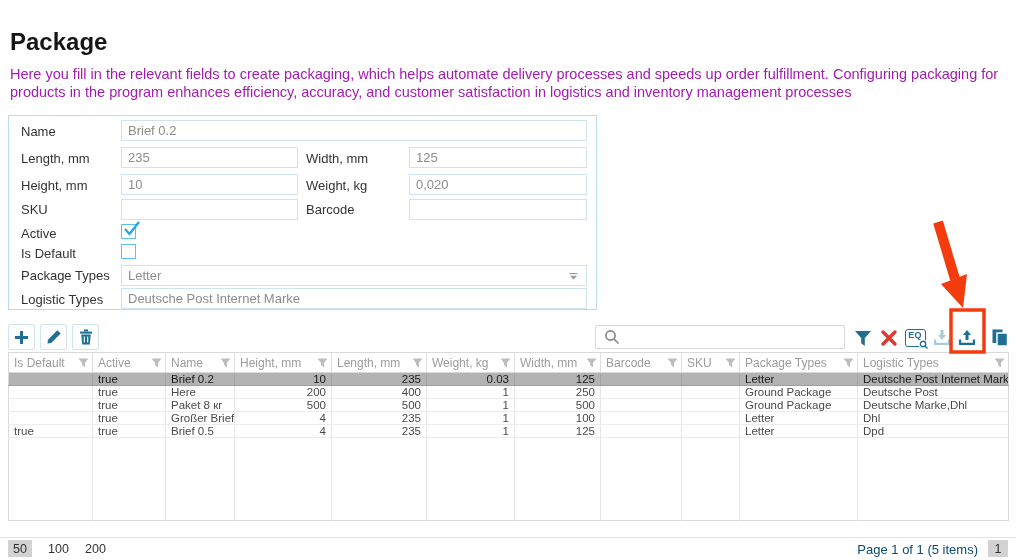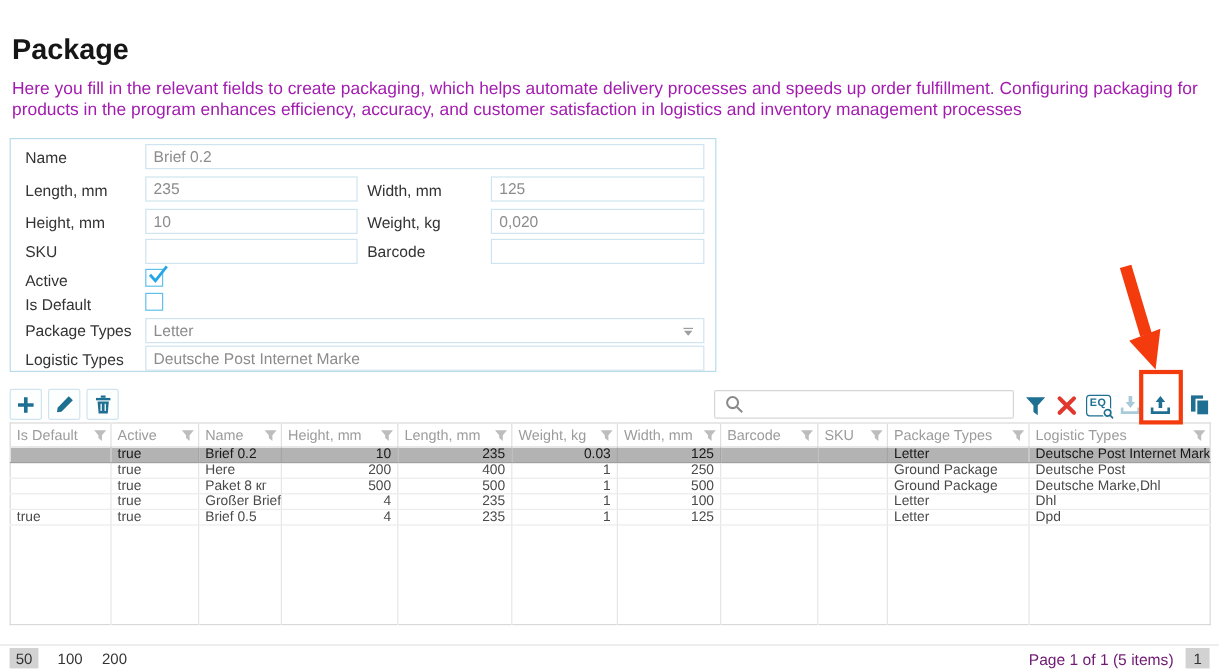--- a/index.html
+++ b/index.html
@@ -44,21 +44,21 @@
   .grid td.num { text-align:right; }
   .grid tr.sel td { background:#b3b3b3; color:#191919; border-right-color:#a5a5a5; border-bottom-color:#9f9f9f; }
   .grid tr.filler td { height:83px; border-bottom:none; }
   .grid th:last-child, .grid td:last-child { border-right:none; }
 
   
   .pager-sep { position:absolute; left:0; top:537px; width:1016px; height:1px; background:#e3e3e3; }
   .psize { position:absolute; top:540px; height:17px; min-width:24px; padding:0 4px; font-size:12.5px; color:#333;
            display:flex; align-items:center; justify-content:center; cursor:pointer; }
   .psize.active { background:#d2d2d2; }
-  .pg-summary { position:absolute; top:542px; right:38px; font-size:13px; color:#701a75; }
+  .pg-summary { position:absolute; top:542px; right:38px; font-size:13px; color:#0c4a6e; }
   .pg-num { position:absolute; top:540px; left:988px; width:20px; height:17px; background:#d2d2d2; font-size:12.5px; color:#333;
             display:flex; align-items:center; justify-content:center; cursor:pointer; }
 
   .annotation { position:absolute; left:900px; top:200px; pointer-events:none; }
 </style>
 </head>
 <body>
 
 <div class="page-title">Package</div>
 <div class="page-desc">Here you fill in the relevant fields to create packaging, which helps automate delivery processes and speeds up order fulfillment. Configuring packaging for products in the program enhances efficiency, accuracy, and customer satisfaction in logistics and inventory management processes</div>

